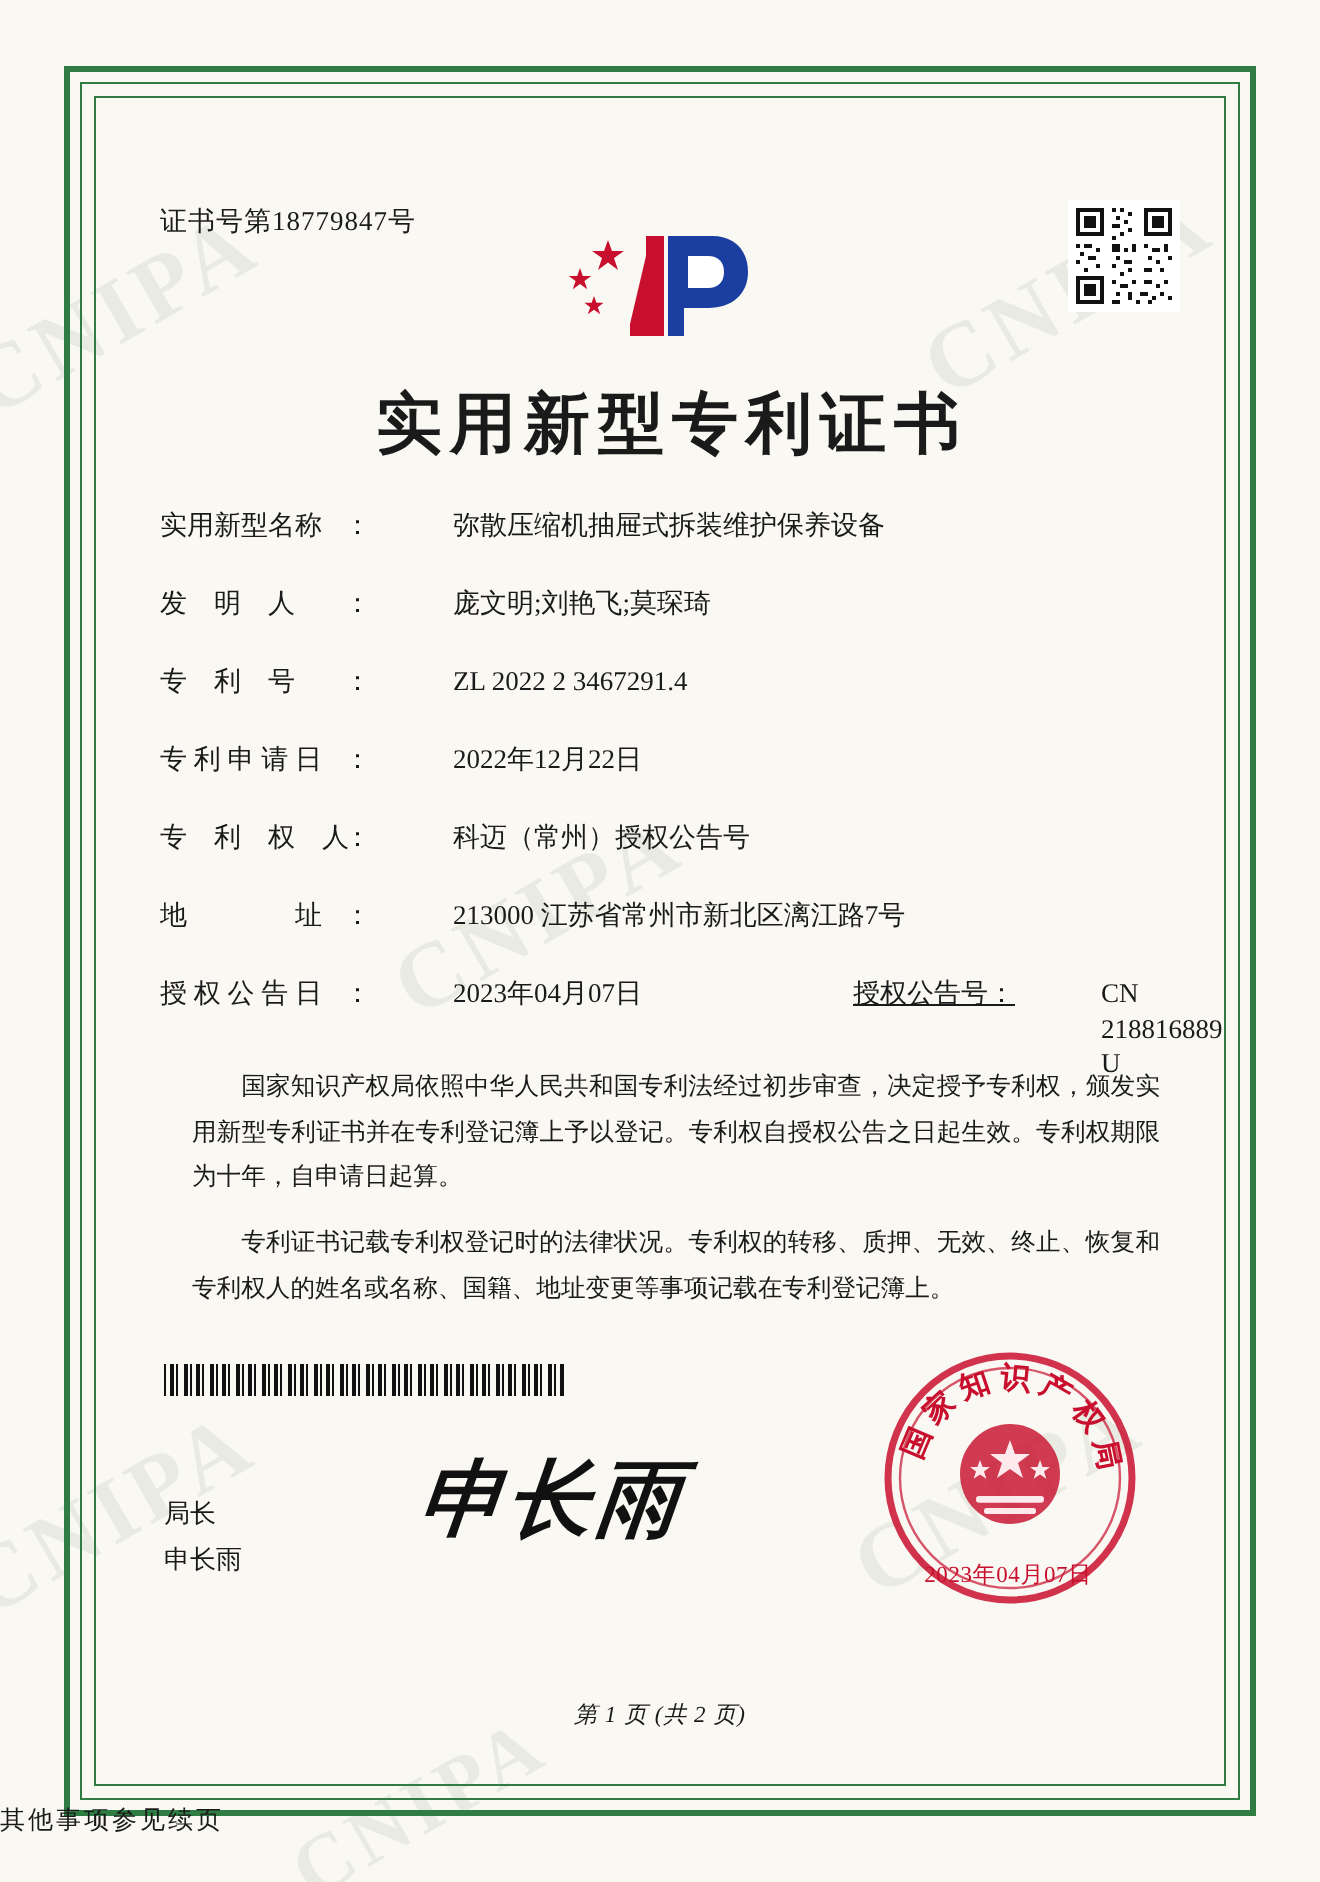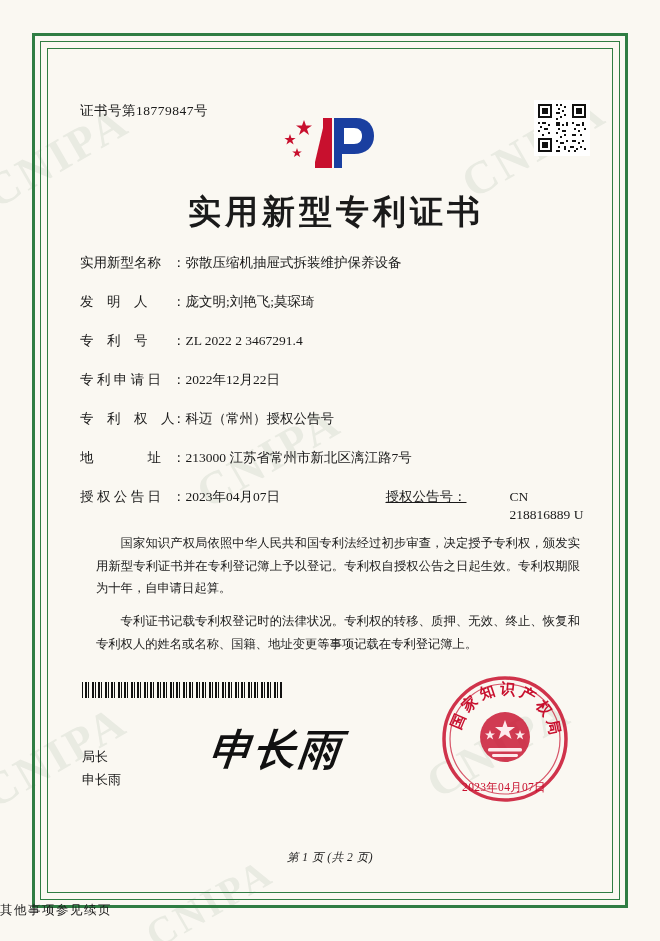--- a/index.html
+++ b/index.html
@@ -128,20 +128,21 @@
     flex: 0 0 92px;
     letter-spacing: 0px;
     white-space: nowrap;
   }
   .f-colon {
     flex: 0 0 12px;
     text-align: left;
   }
   .f-value {
     flex: 1 1 auto;
+    margin-left: 41px;
   }
   .field.two-col .f-value { flex: 0 0 200px; }
   .f-label2 {
     flex: 0 0 104px;
     white-space: nowrap;
     text-decoration: underline;
   }
   .f-value2 { flex: 1 1 auto; margin-left: 20px; }
 
   

